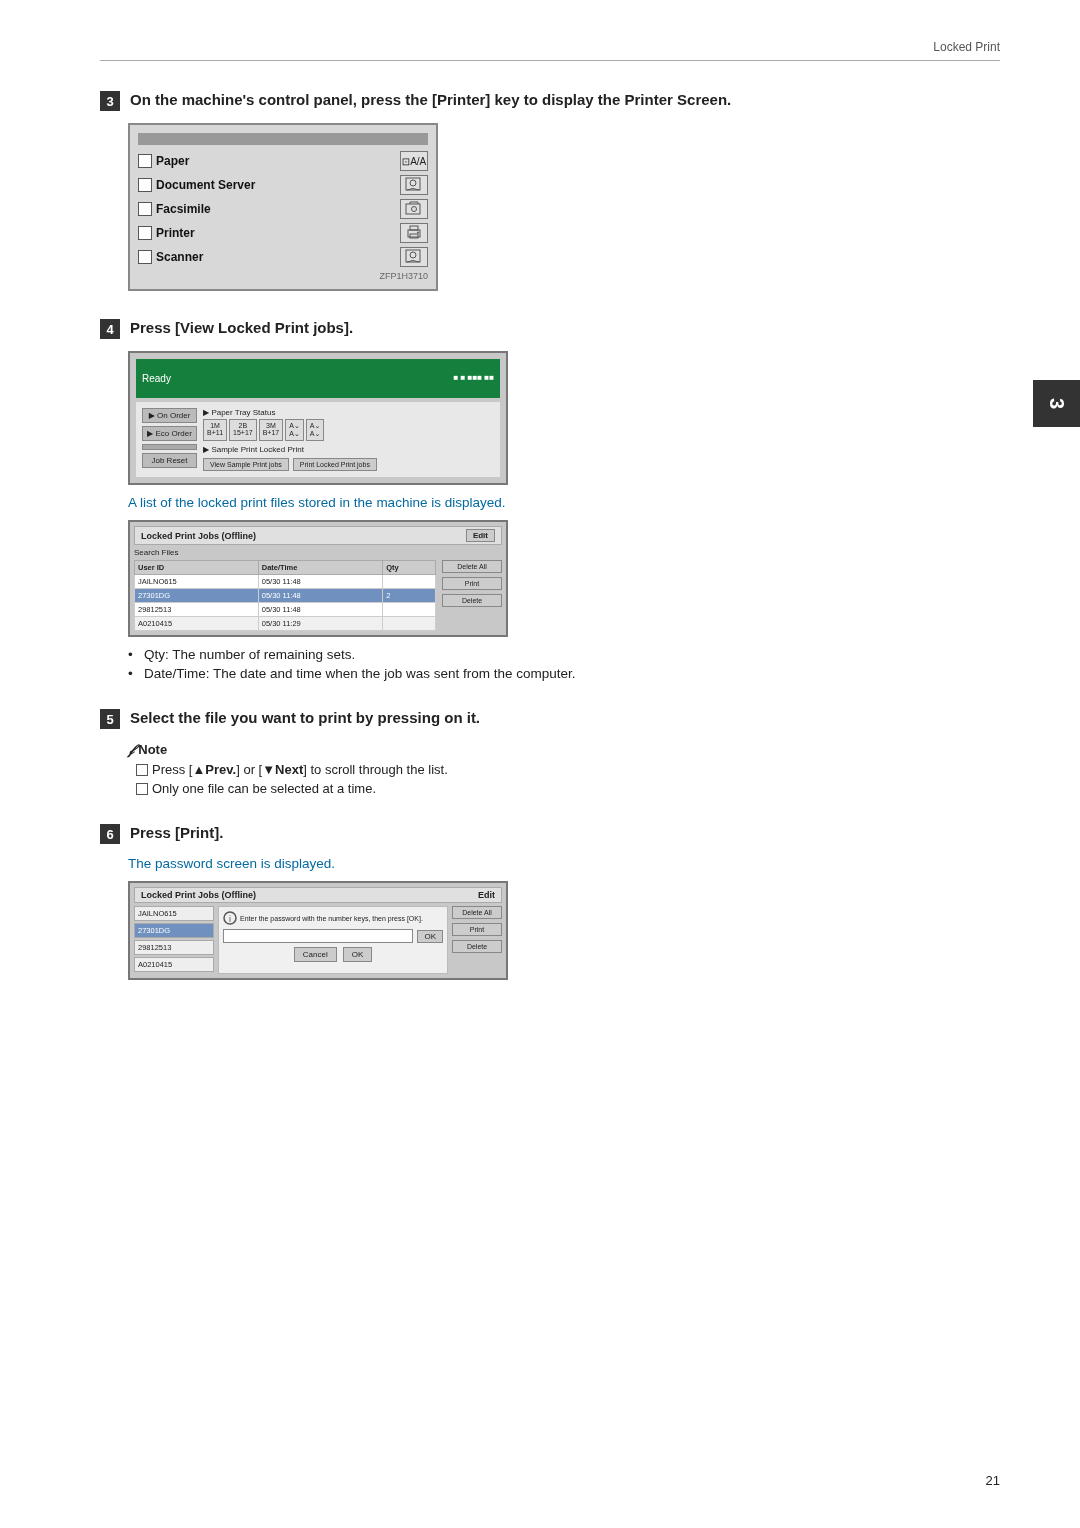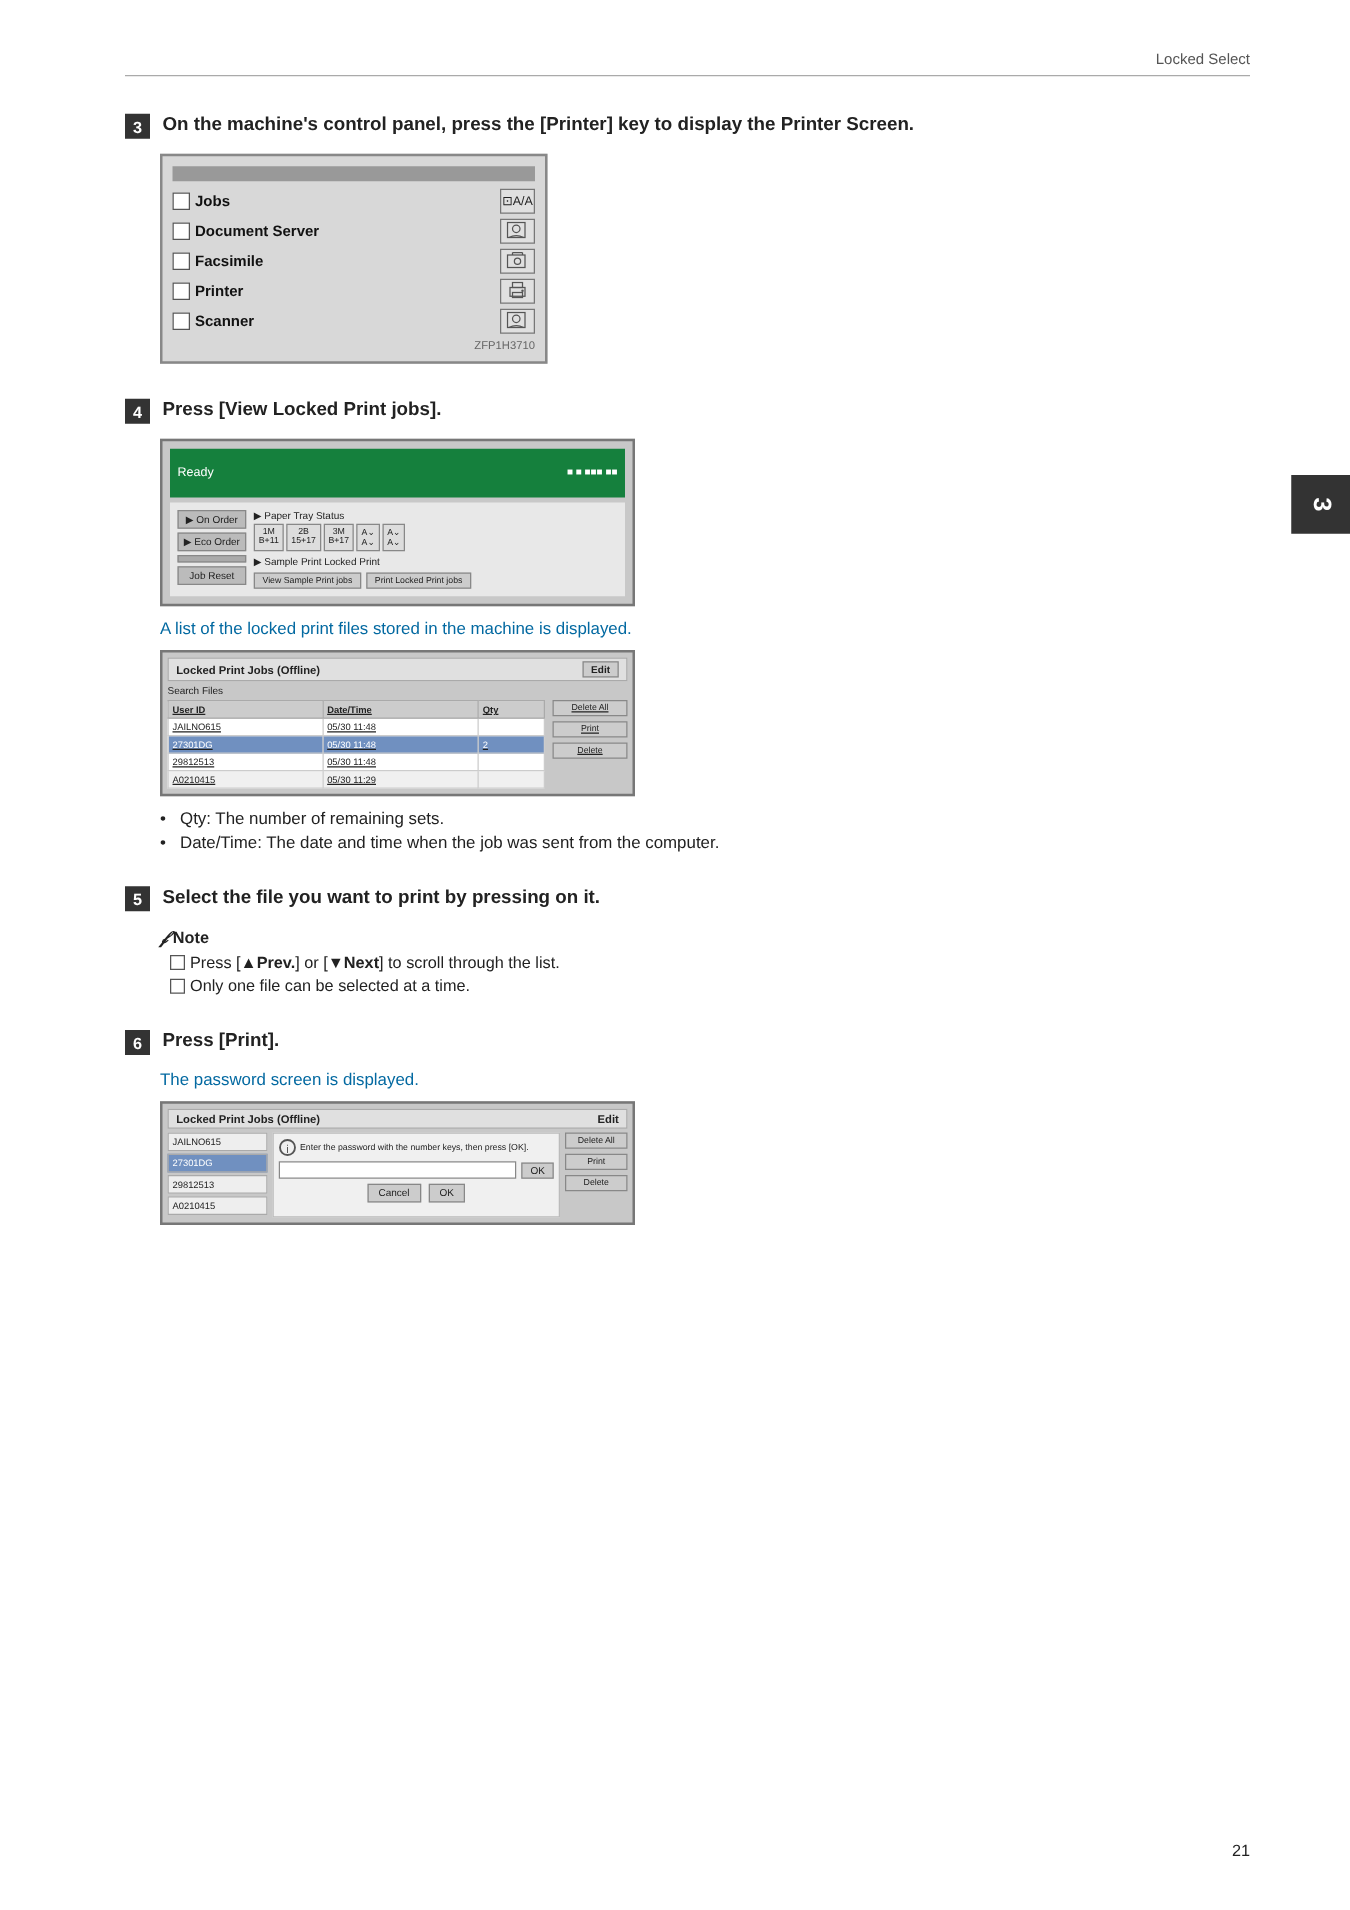--- a/index.html
+++ b/index.html
@@ -264,21 +264,20 @@
 
     .lj-table tr.selected {
       background: #7090c0;
       color: #fff;
     }
 
     .lj-container {
       position: relative;
       display: flex;
       gap: 6px;
-      text-decoration: underline;
     }
 
     .lj-table-wrap {
       flex: 1;
     }
 
     .lj-side-btns {
       display: flex;
       flex-direction: column;
       gap: 4px;
@@ -464,36 +463,36 @@
     strong { font-weight: bold; }
   </style>
 </head>
 <body>
 
 <div class="page-container">
 
   <div class="top-rule"></div>
 
   <div class="page-header-right">
-    <span>Locked Select</span>
+    <span>Locked Print</span>
   </div>
 
   <div class="step">
     <div class="step-heading">
       <span class="step-num">3</span>
       <span>On the machine's control panel, press the [Printer] key to display the Printer Screen.</span>
     </div>
 
     <div class="printer-screen">
       <div class="printer-screen-title-bar"></div>
 
       <div class="printer-menu-item">
         <div class="printer-menu-left">
           <span class="menu-checkbox"></span>
-          <span class="menu-label">Jobs</span>
+          <span class="menu-label">Paper</span>
         </div>
         <div class="menu-icon">⊡A/A</div>
       </div>
 
       <div class="printer-menu-item">
         <div class="printer-menu-left">
           <span class="menu-checkbox"></span>
           <span class="menu-label">Document Server</span>
         </div>
         <div class="menu-icon">

